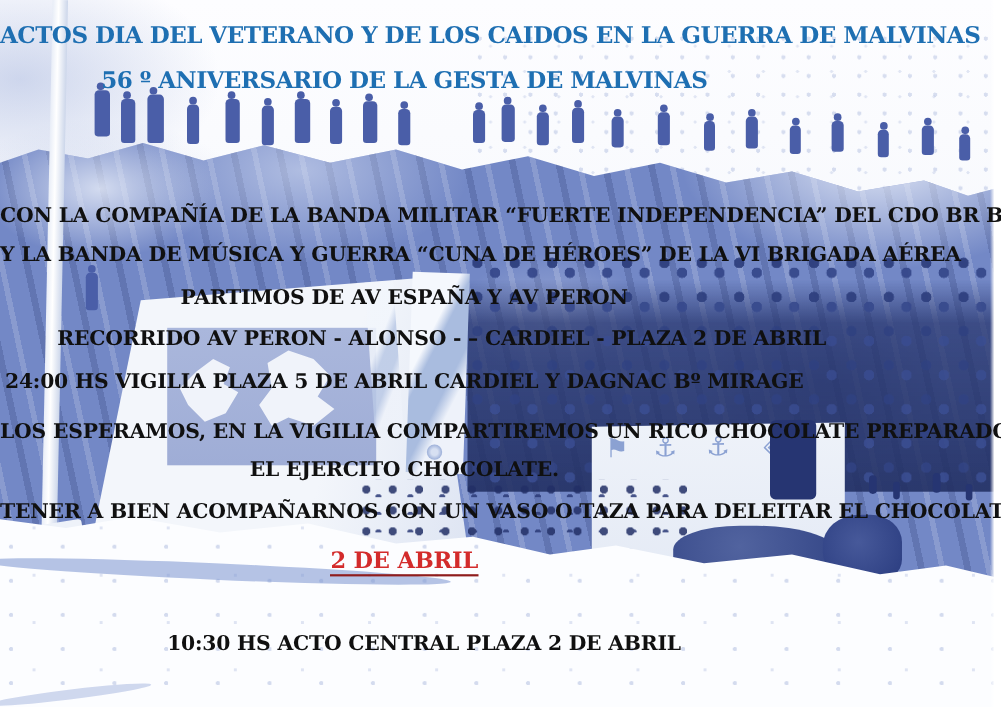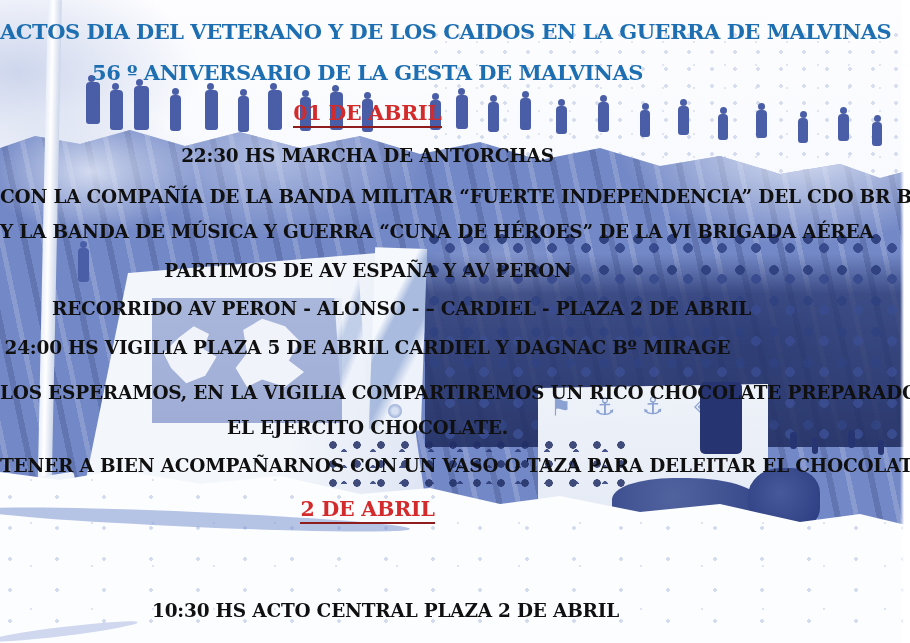--- a/index.html
+++ b/index.html
@@ -138,21 +138,21 @@
   .date{color:#d32b2b;font-size:20.5px;}
   .date span{
     position:static;display:inline-block;
     border-bottom:2.5px solid #8f1d1d;padding-bottom:1px;
   }
   .t1{top:19px;}  .t2{top:60px;}
   .d1{top:101px;} .d2{top:497px;}
   .b0{top:145px;} .b1{top:186px;} .b2{top:221px;} .b3{top:260px;}
   .b4{top:298px;margin-left:34px;} .b5{top:337px;} .b6{top:382px;} .b7{top:417px;}
   .b8{top:455px;}
-  .m0{top:537px;} .m1{top:600px;padding-left:36px;}
+  .m0{top:537px;} .m1{top:575px;padding-left:36px;}
 </style>
 </head>
 <body>
 
 <div class="poster">
 
   <div class="sky"></div>
   <div class="sky-texture"></div>
   <div class="rock-band"></div>
 
@@ -214,25 +214,21 @@
   <div class="rocks-br2"></div>
 
   <div class="snow"></div>
   <div class="snow-streak"></div>
   <div class="snow-streak2"></div>
   <div class="edge-right"></div>
 
   <div class="line title t1">ACTOS DIA DEL VETERANO Y DE LOS CAIDOS EN LA GUERRA DE MALVINAS</div>
   <div class="line title t2">56 º ANIVERSARIO DE LA GESTA DE MALVINAS</div>
 
-  <div class="line date d1">
-    <span>01 DE ABRIL</span>
-  </div>
-
-  <div class="line b0">22:30 HS MARCHA DE ANTORCHAS</div>
+
   <div class="line b1">CON LA COMPAÑÍA DE LA BANDA MILITAR “FUERTE INDEPENDENCIA” DEL CDO BR BL I</div>
   <div class="line b3">PARTIMOS DE AV ESPAÑA Y AV PERON</div>
   <div class="line b2">Y LA BANDA DE MÚSICA Y GUERRA “CUNA DE HÉROES” DE LA VI BRIGADA AÉREA</div>
   <div class="line b4">RECORRIDO AV PERON - ALONSO - – CARDIEL - PLAZA 2 DE ABRIL</div>
   <div class="line b5">24:00 HS VIGILIA PLAZA 5 DE ABRIL  CARDIEL Y DAGNAC  Bº MIRAGE</div>
   <div class="line b6">LOS ESPERAMOS, EN LA VIGILIA COMPARTIREMOS UN RICO CHOCOLATE PREPARADO POR</div>
   <div class="line b7">EL EJERCITO CHOCOLATE.</div>
   <div class="line b8">TENER A BIEN ACOMPAÑARNOS CON UN VASO O TAZA PARA DELEITAR EL CHOCOLATE</div>
 
   <div class="line date d2">

